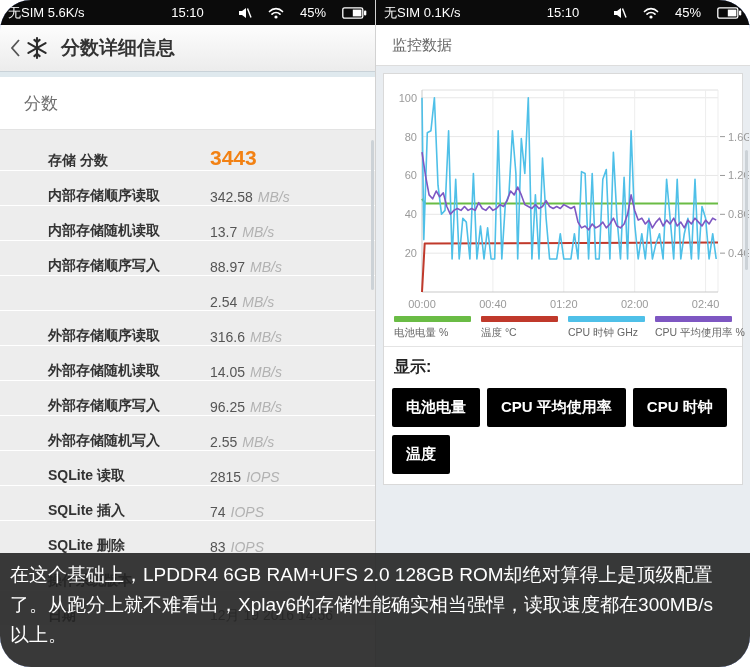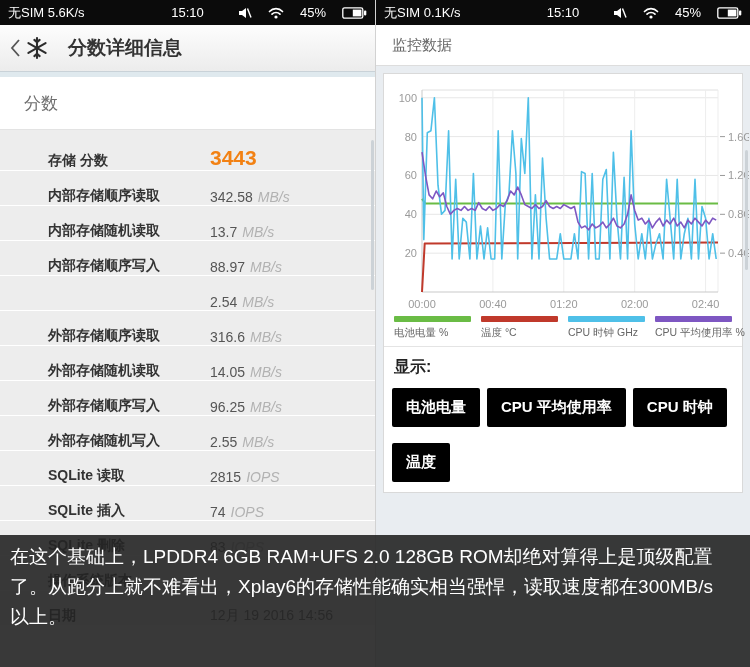--- a/index.html
+++ b/index.html
@@ -1,29 +1,29 @@
 <!DOCTYPE html>
 <html><head>
 <meta charset="utf-8">
 <style>
   html,body{margin:0;padding:0;}
   .screen{position:relative;width:750px;height:667px;background:#1d4ed8;overflow:hidden;
-          font-family:"Liberation Sans","DejaVu Sans",sans-serif;-webkit-font-smoothing:antialiased;}
+          font-family:"Liberation Sans","DejaVu Sans",sans-serif;border-radius:31px;-webkit-font-smoothing:antialiased;}
   .panel{position:absolute;top:0;width:375px;height:667px;box-sizing:border-box;}
   #left-panel{left:0;background:#fff;}
   #right-panel{left:375px;background:#e9edf1;border-left:1px solid #d2d2d2;}
   
   .statusbar{position:relative;height:25px;background:#0b0b0b;color:#fff;display:flex;
              align-items:center;padding:0 8px;font-size:13px;}
   .sb-time{position:absolute;left:0;right:0;text-align:center;pointer-events:none;}
   .sb-right{margin-left:auto;display:flex;align-items:center;gap:16px;position:relative;z-index:1;}
   
   .app-header{height:46px;background:linear-gradient(#fdfdfd,#ececec);border-bottom:1px solid #c9d2d8;
               display:flex;align-items:center;padding:0 10px;}
-  .app-title{font-size:19px;font-weight:700;color:#333;margin-left:20px;}
+  .app-title{font-size:19px;font-weight:700;color:#333;margin-left:13px;}
   .subheader-strip{height:5px;background:#dfe9ee;}
   .section-title{height:52px;display:flex;align-items:center;padding-left:24px;font-size:17px;
                  color:#6e6e6e;background:#fff;border-bottom:1px solid #e3e3e3;}
   
   .row{position:relative;height:34px;background:#ededed;margin-bottom:1px;display:flex;align-items:flex-end;padding-left:24px;}
   .row .lbl{margin-left:24px;font-size:14px;font-weight:700;color:#333;white-space:nowrap;}
   .row .val{position:absolute;left:210px;font-size:14px;color:#555;white-space:nowrap;}
   .row .unit{font-style:italic;color:#b2b2b2;margin-left:5px;}
   .row.score{height:40px;}
   .row.score .val{color:#f28113;font-size:21px;font-weight:700;}
@@ -33,27 +33,27 @@
                 align-items:center;padding:0 16px;font-size:15px;color:#666;}
   .card{margin:7px;background:#fff;border:1px solid #d9d9d9;padding:4px 8px 10px;}
   #chart-svg{display:block;}
   #legend{display:flex;margin:0 2px 6px;}
   .legend-item{flex:1;margin-right:10px;min-width:0;}
   .legend-item:last-child{margin-right:0;}
   .legend-bar{height:6px;border-radius:1px;}
   .legend-label{margin-top:4px;font-size:10.5px;color:#666;white-space:nowrap;}
   .divider{height:1px;background:#e4e4e4;margin:6px -8px 10px;}
   .display-label{font-size:16px;font-weight:700;color:#222;margin:2px 2px 10px;}
-  #btns{display:flex;flex-wrap:wrap;gap:16px 7px;width:345px;}
+  #btns{display:flex;flex-wrap:wrap;gap:8px 7px;width:345px;}
   .btn-black{background:#000;color:#fff;font-size:15px;font-weight:700;padding:10px 14px;
              border:none;border-radius:2px;cursor:pointer;white-space:nowrap;}
   .close-btn{display:inline-block;margin:20px 2px 6px;background:linear-gradient(#fff,#f0f0f0);
              border:1px solid #c6c6c6;border-radius:4px;padding:12px 20px;font-size:16px;color:#333;cursor:pointer;}
   
-  .overlay{position:absolute;left:0;bottom:0;width:750px;height:132px;background:rgba(36,36,36,0.9);
+  .overlay{position:absolute;left:0;bottom:0;width:750px;height:114px;background:rgba(36,36,36,0.9);
            color:#fff;padding:7px 10px;box-sizing:border-box;z-index:5;}
   .ov-line{font-size:19px;line-height:30px;white-space:nowrap;overflow:hidden;}
 </style>
 </head>
 <body>
 
 <div class="screen">
 
   <div class="panel" id="left-panel">
     <div class="statusbar">

